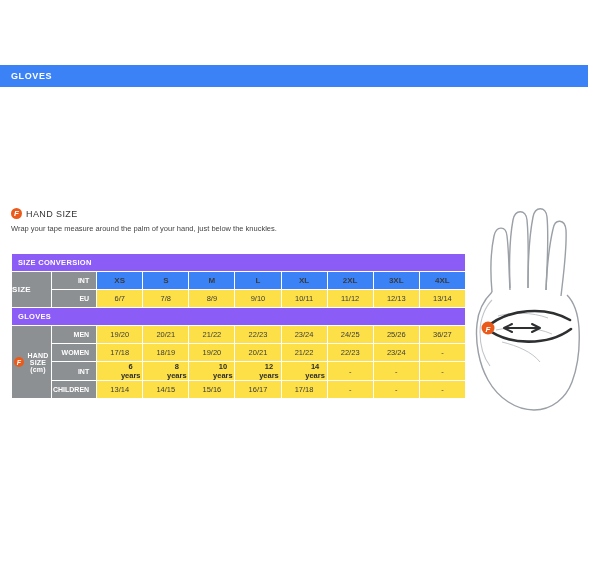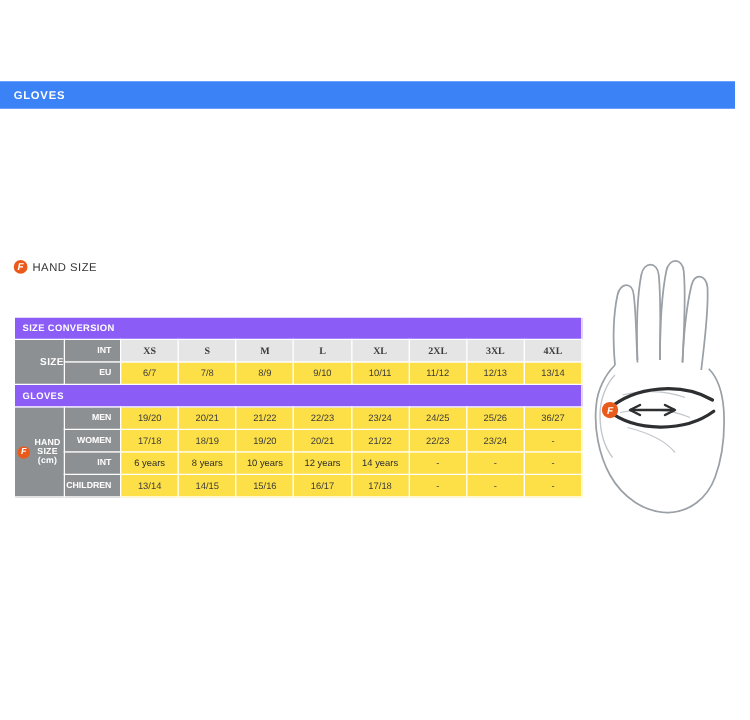--- a/index.html
+++ b/index.html
@@ -109,43 +109,43 @@
     font-weight: bold;
     font-size: 7px;
     text-align: right;
     padding-right: 7px;
   }
   .size-table td.sidelabel {
     background: #8d9093;
     color: #ffffff;
     font-weight: bold;
     font-size: 8px;
-    text-align: right;
+    text-align: left;
     letter-spacing: 0.3px;
   }
   .size-table td.sidelabel-f {
     background: #8d9093;
     color: #ffffff;
     font-weight: bold;
     font-size: 7px;
     text-align: center;
     letter-spacing: 0.2px;
     padding: 0 2px;
   }
   .size-table td.hdr {
-    background: #e5e5e5;
+    background: #3b82f6;
     font-weight: bold;
     color: #3b3b3b;
     font-size: 8px;
-    font-family: Liberation Serif, serif;
   }
   .size-table td.bold-val {
-    font-weight: normal;
+    font-weight: bold;
     color: #2b2b2b;
     font-size: 7.5px;
+    padding-left: 22px;
   }
   .sidelabel-f-inner {
     display: flex;
     align-items: center;
     justify-content: center;
     gap: 3px;
   }
   .f-badge-sm {
     width: 10px;
     height: 10px;
@@ -177,20 +177,21 @@
 
 <div class="banner">
   <span class="banner-title">GLOVES</span>
 </div>
 
 <div class="intro">
   <div class="intro-head">
     <span class="f-badge">F</span>
     <span class="intro-title">HAND SIZE</span>
   </div>
+  <div class="intro-text">Wrap your tape measure around the palm of your hand, just below the knuckles.</div>
 </div>
 
 <table class="size-table">
   <colgroup>
     <col style="width:40px">
     <col style="width:45px">
     <col style="width:46px">
     <col style="width:46px">
     <col style="width:46px">
     <col style="width:46px">

